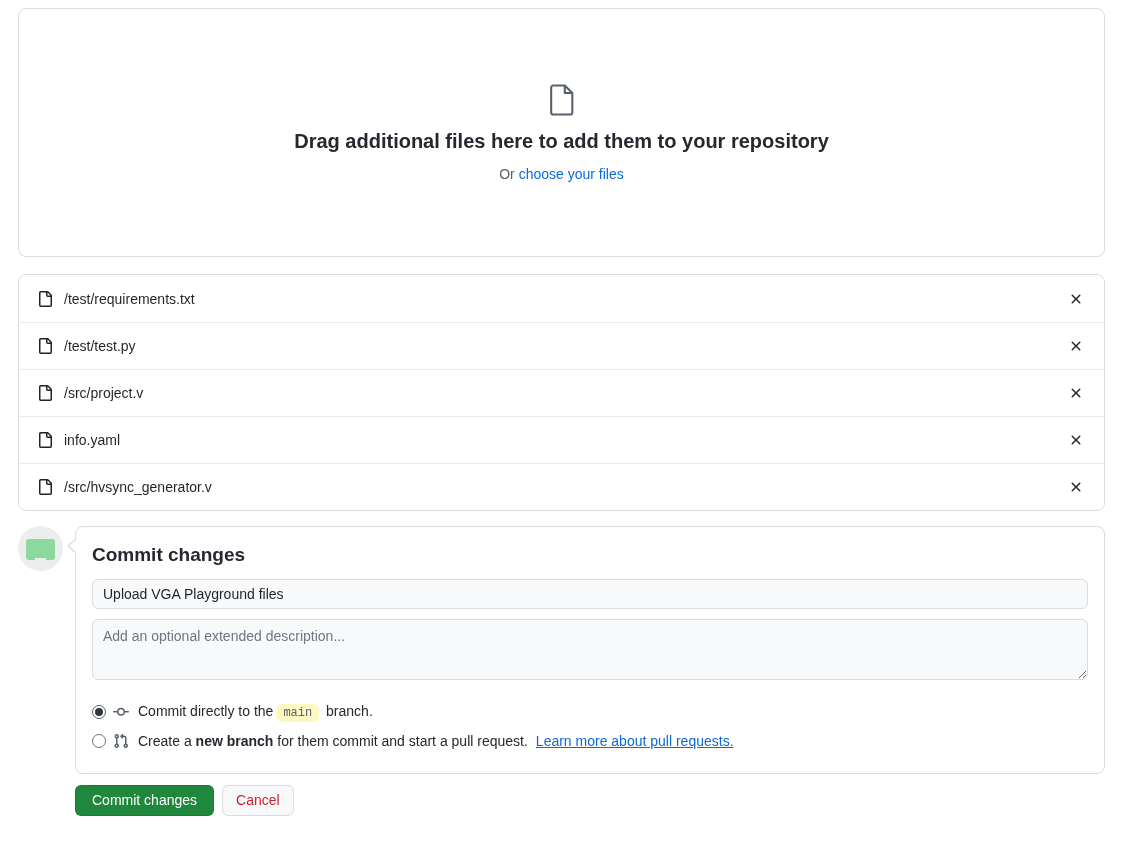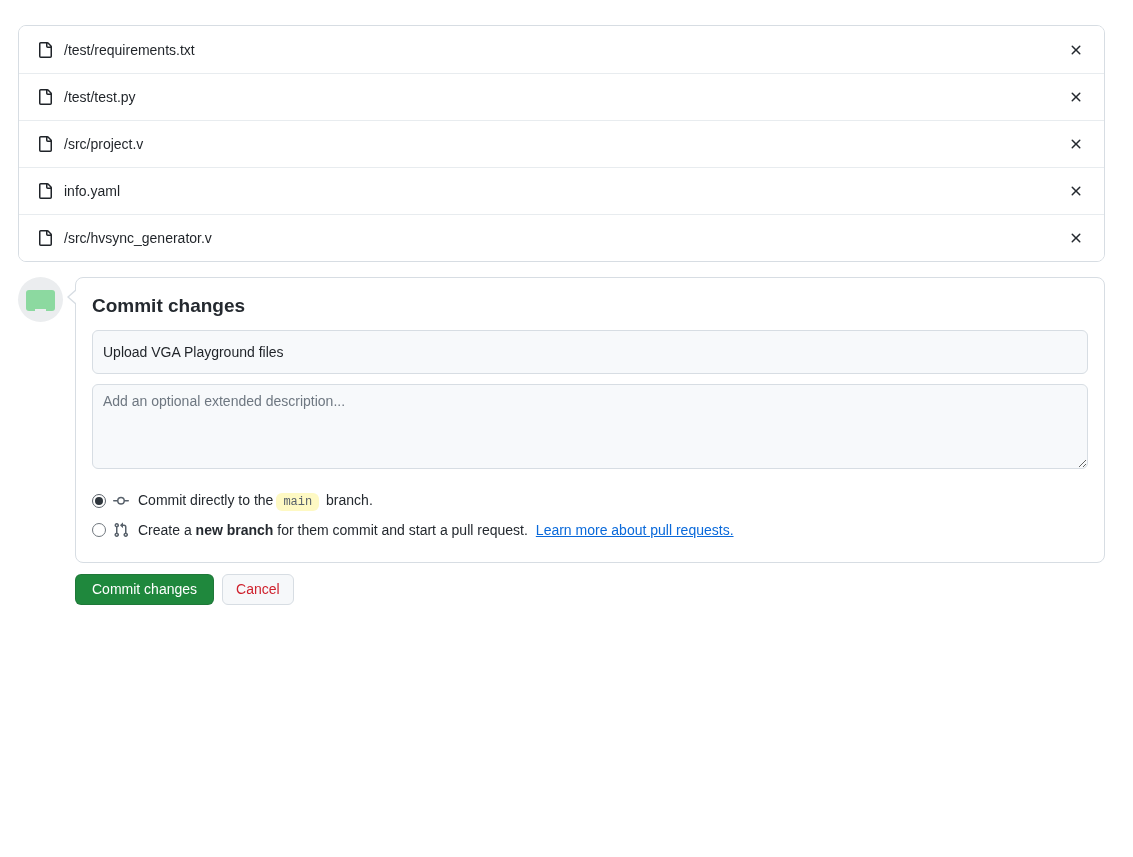--- a/index.html
+++ b/index.html
@@ -86,32 +86,32 @@
     border-style: solid; border-width: 8px 9px 8px 0;
     border-color: transparent #d7dde3 transparent transparent;
   }
   .commit-box::after {
     content: ""; position: absolute; top: 12px; left: -7px;
     border-style: solid; border-width: 7px 8px 7px 0;
     border-color: transparent #ffffff transparent transparent;
   }
   .commit-heading { font-size: 19px; font-weight: 700; margin: 0 0 13px 0; color: #24292f; }
   .commit-title-input {
-    width: 100%; height: 44px;
+    width: 100%; height: 30px;
     padding: 5px 10px;
     font-size: 14px;
     font-family: "Liberation Sans", "DejaVu Sans", sans-serif;
     color: #1f2328;
     background: #f7f9fb;
     border: 1px solid #d7dde3;
     border-radius: 6px;
     outline: none;
   }
   .commit-desc {
-    width: 100%; height: 85px;
+    width: 100%; height: 61px;
     margin-top: 10px;
     padding: 8px 10px;
     font-size: 14px;
     font-family: "Liberation Sans", "DejaVu Sans", sans-serif;
     color: #1f2328;
     background: #f7f9fb;
     border: 1px solid #d7dde3;
     border-radius: 6px;
     resize: vertical;
     outline: none;
@@ -163,20 +163,32 @@
     border: 1px solid #d7dde3;
     padding: 6px 13px;
   }
 </style>
 </head>
 <body>
 
 <div class="page">
 
 
+  <div class="dropzone">
+    <span class="dropzone-icon">
+      <svg width="28" height="32" viewBox="0 0 27 31" aria-hidden="true">
+        <path d="M5 1.5 H16.2 L23.5 8.8 V27.5 a2 2 0 0 1 -2 2 H5 a2 2 0 0 1 -2 -2 V3.5 a2 2 0 0 1 2 -2 Z" fill="none" stroke="#57606a" stroke-width="2" stroke-linejoin="round"></path>
+        <path d="M16.2 1.5 V8.8 H23.5" fill="none" stroke="#57606a" stroke-width="2" stroke-linejoin="round"></path>
+      </svg>
+    </span>
+    <h2 class="dropzone-heading">Drag additional files here to add them to your repository</h2>
+    <div class="dropzone-or">
+      <span>Or </span><a>choose your files</a>
+    </div>
+  </div>
 
   <div class="file-list">
       <div class="file-row">
     <span class="file-ic">
       <svg width="16" height="16" viewBox="0 0 16 16" aria-hidden="true">
         <path fill="#1f2328" d="M2 1.75C2 .784 2.784 0 3.75 0h6.586c.464 0 .909.184 1.237.513l2.914 2.914c.329.328.513.773.513 1.237v9.586A1.75 1.75 0 0 1 13.25 16h-9.5A1.75 1.75 0 0 1 2 14.25Zm1.75-.25a.25.25 0 0 0-.25.25v12.5c0 .138.112.25.25.25h9.5a.25.25 0 0 0 .25-.25V6h-2.75A1.75 1.75 0 0 1 9 4.25V1.5Zm6.75.062V4.25c0 .138.112.25.25.25h2.688l-.011-.013-2.914-2.914-.013-.011Z"></path>
       </svg>
     </span>
     <span class="fname">/test/requirements.txt</span>
     <span class="spacer"></span>

